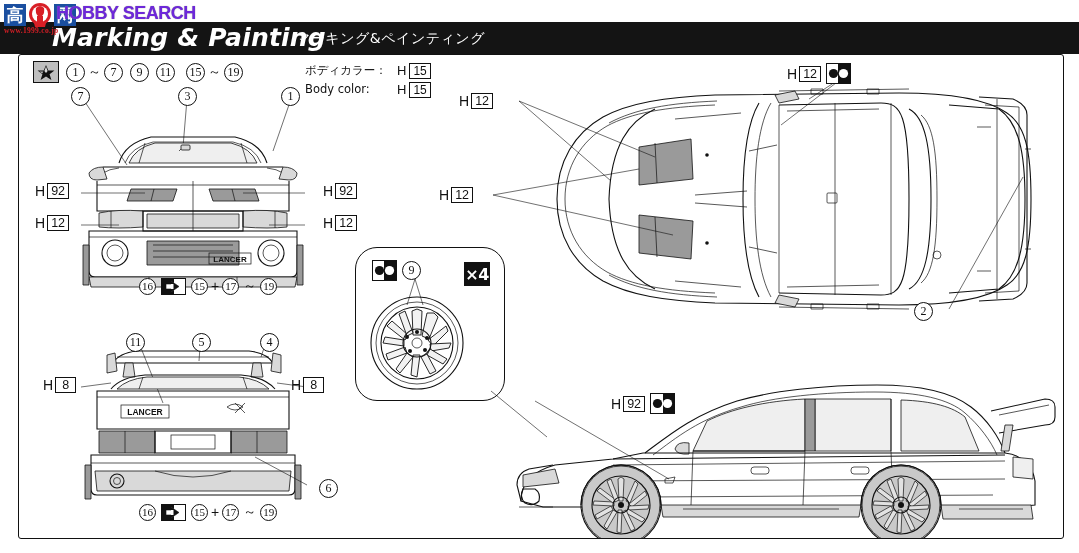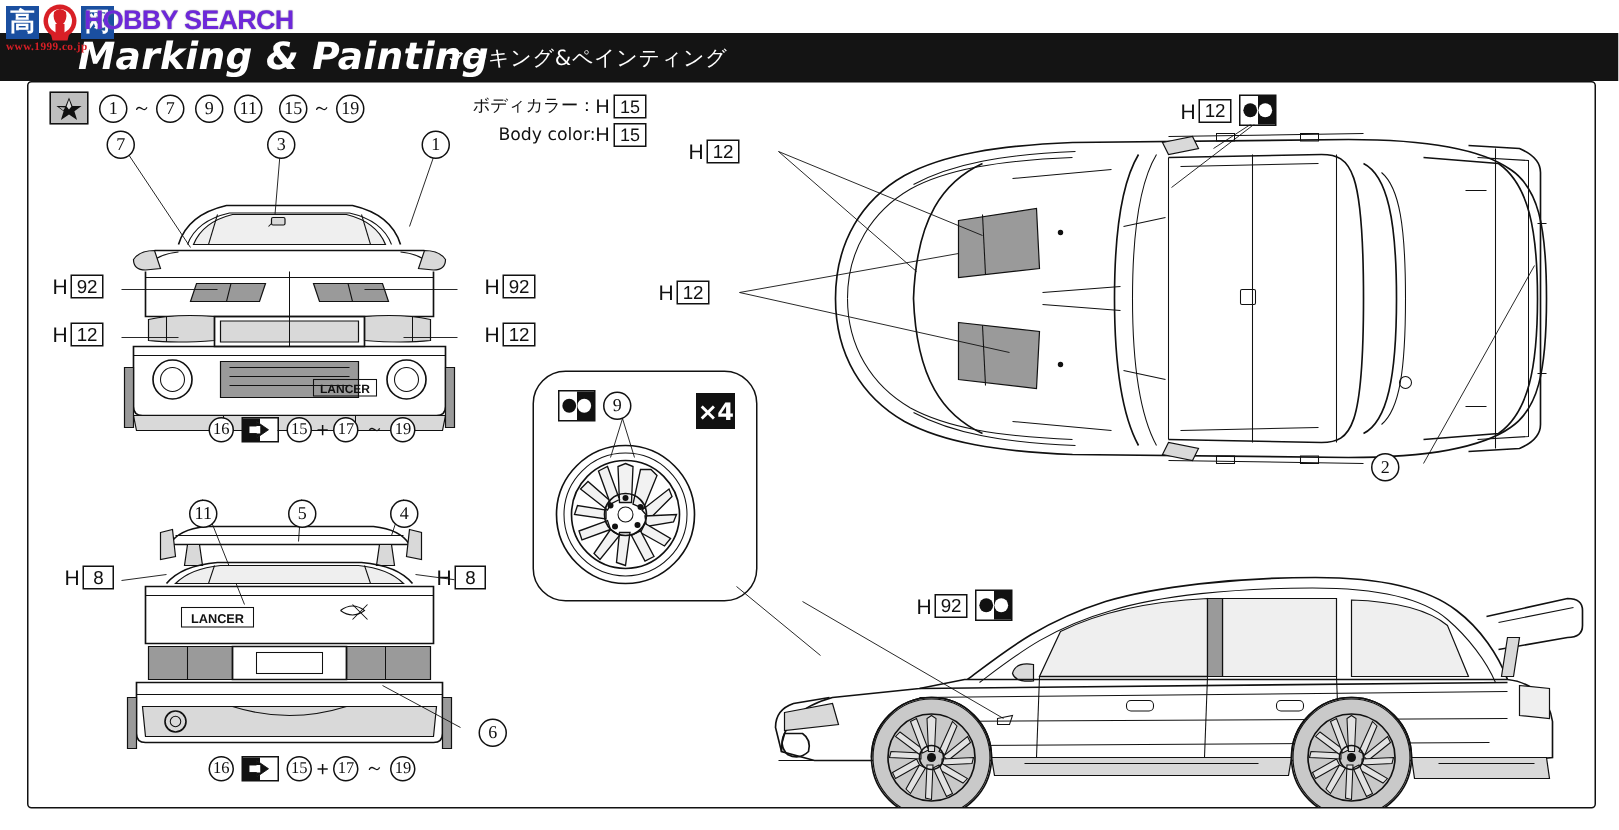--- a/index.html
+++ b/index.html
@@ -52,21 +52,21 @@
   
   .circ-icon{width:25px;height:21px;border:1px solid #111;box-sizing:border-box;background:linear-gradient(to right,#fff 50%,#111 50%);position:relative;}
   .circ-icon svg{position:absolute;left:0;top:0;}
 
   
   .x4-badge{width:26px;height:24px;background:#111;color:#fff;font-family:"DejaVu Sans",sans-serif;font-weight:bold;font-size:16px;
             display:flex;align-items:center;justify-content:center;letter-spacing:-0.5px;}
 
   
   #bodycolor{position:absolute;left:286px;top:6px;font-family:"DejaVu Sans",sans-serif;font-size:11.5px;color:#111;line-height:19px;}
-  #bodycolor .row{display:flex;align-items:center;text-align:right;}
+  #bodycolor .row{display:flex;align-items:center;}
   #bodycolor .lbl{width:92px;}
   #bodycolor .val{display:flex;align-items:center;}
   #bodycolor .val .hl{font-size:13px;margin-right:3px;font-family:"Liberation Sans",sans-serif;}
   #bodycolor .val .hn{border:1.2px solid #111;padding:0 3px;font-size:12px;line-height:14px;font-family:"Liberation Sans",sans-serif;}
 
   
   #wheel-inset{position:absolute;left:336px;top:192px;width:148px;height:152px;border:1.6px solid #111;border-radius:22px;background:#fff;}
 
   svg{overflow:visible;}
   .ln{stroke:#111;stroke-width:0.7;fill:none;}

